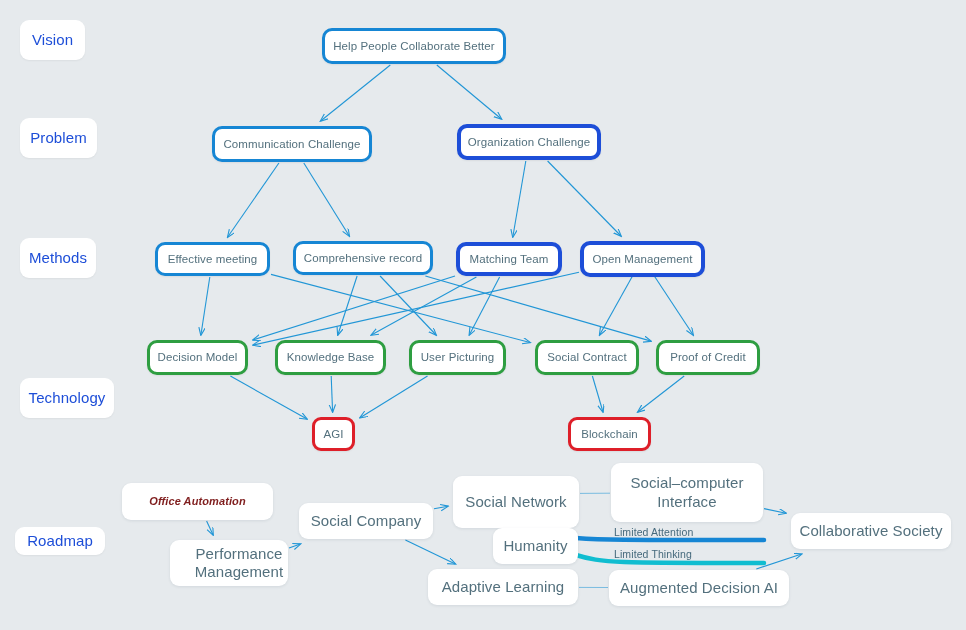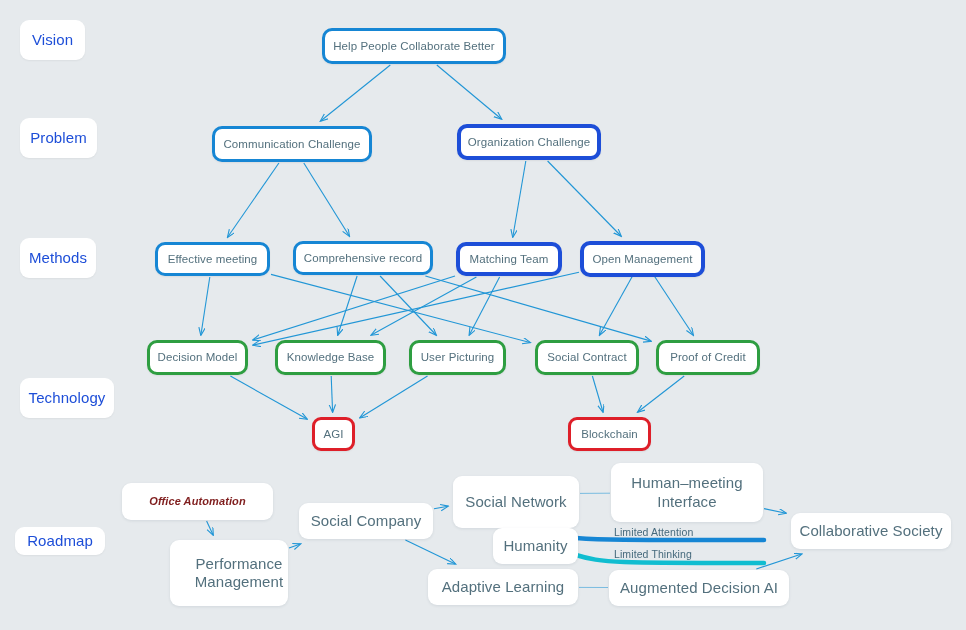--- a/index.html
+++ b/index.html
@@ -115,25 +115,25 @@
       <div class="node n-teal" style="left: 456px; top: 242px; width: 106px; height: 34px;">Matching Team</div>
       <div class="node n-teal" style="left: 580px; top: 241px; width: 125px; height: 36px;">Open Management</div>
       <div class="node n-green" style="left: 147px; top: 340px; width: 101px; height: 35px;">Decision Model</div>
       <div class="node n-green" style="left: 275px; top: 340px; width: 111px; height: 35px;">Knowledge Base</div>
       <div class="node n-green" style="left: 409px; top: 340px; width: 97px; height: 35px;">User Picturing</div>
       <div class="node n-green" style="left: 535px; top: 340px; width: 104px; height: 35px;">Social Contract</div>
       <div class="node n-green" style="left: 656px; top: 340px; width: 104px; height: 35px;">Proof of Credit</div>
       <div class="node n-red" style="left: 312px; top: 417px; width: 43px; height: 34px;">AGI</div>
       <div class="node n-red" style="left: 568px; top: 417px; width: 83px; height: 34px;">Blockchain</div>
       <div class="node n-plain bold" style="left: 122px; top: 483px; width: 151px; height: 37px;">Office Automation</div>
-      <div class="node n-plain" style="left: 170px; top: 540px; width: 118px; height: 66px; padding-left: 20px;">Performance
+      <div class="node n-plain" style="left: 170px; top: 540px; width: 118px; height: 46px; padding-left: 20px;">Performance
 Management</div>
       <div class="node n-plain" style="left: 299px; top: 503px; width: 134px; height: 36px;">Social Company</div>
       <div class="node n-plain" style="left: 453px; top: 476px; width: 126px; height: 52px;">Social Network</div>
-      <div class="node n-plain" style="left: 611px; top: 463px; width: 152px; height: 59px;">Human–meeting
+      <div class="node n-plain" style="left: 611px; top: 463px; width: 152px; height: 59px;">Social–computer
 Interface</div>
       <div class="node n-plain" style="left: 493px; top: 528px; width: 85px; height: 36px;">Humanity</div>
       <div class="node n-plain" style="left: 428px; top: 569px; width: 150px; height: 36px;">Adaptive Learning</div>
       <div class="node n-plain" style="left: 609px; top: 570px; width: 180px; height: 36px;">Augmented Decision AI</div>
       <div class="node n-plain" style="left: 791px; top: 513px; width: 160px; height: 36px;">Collaborative Society</div>
     </div>
   <div id="label-layer">
       <div class="edgelabel" style="left: 614px; top: 526px;">Limited Attention</div>
       <div class="edgelabel" style="left: 614px; top: 548px;">Limited Thinking</div>
     </div>

